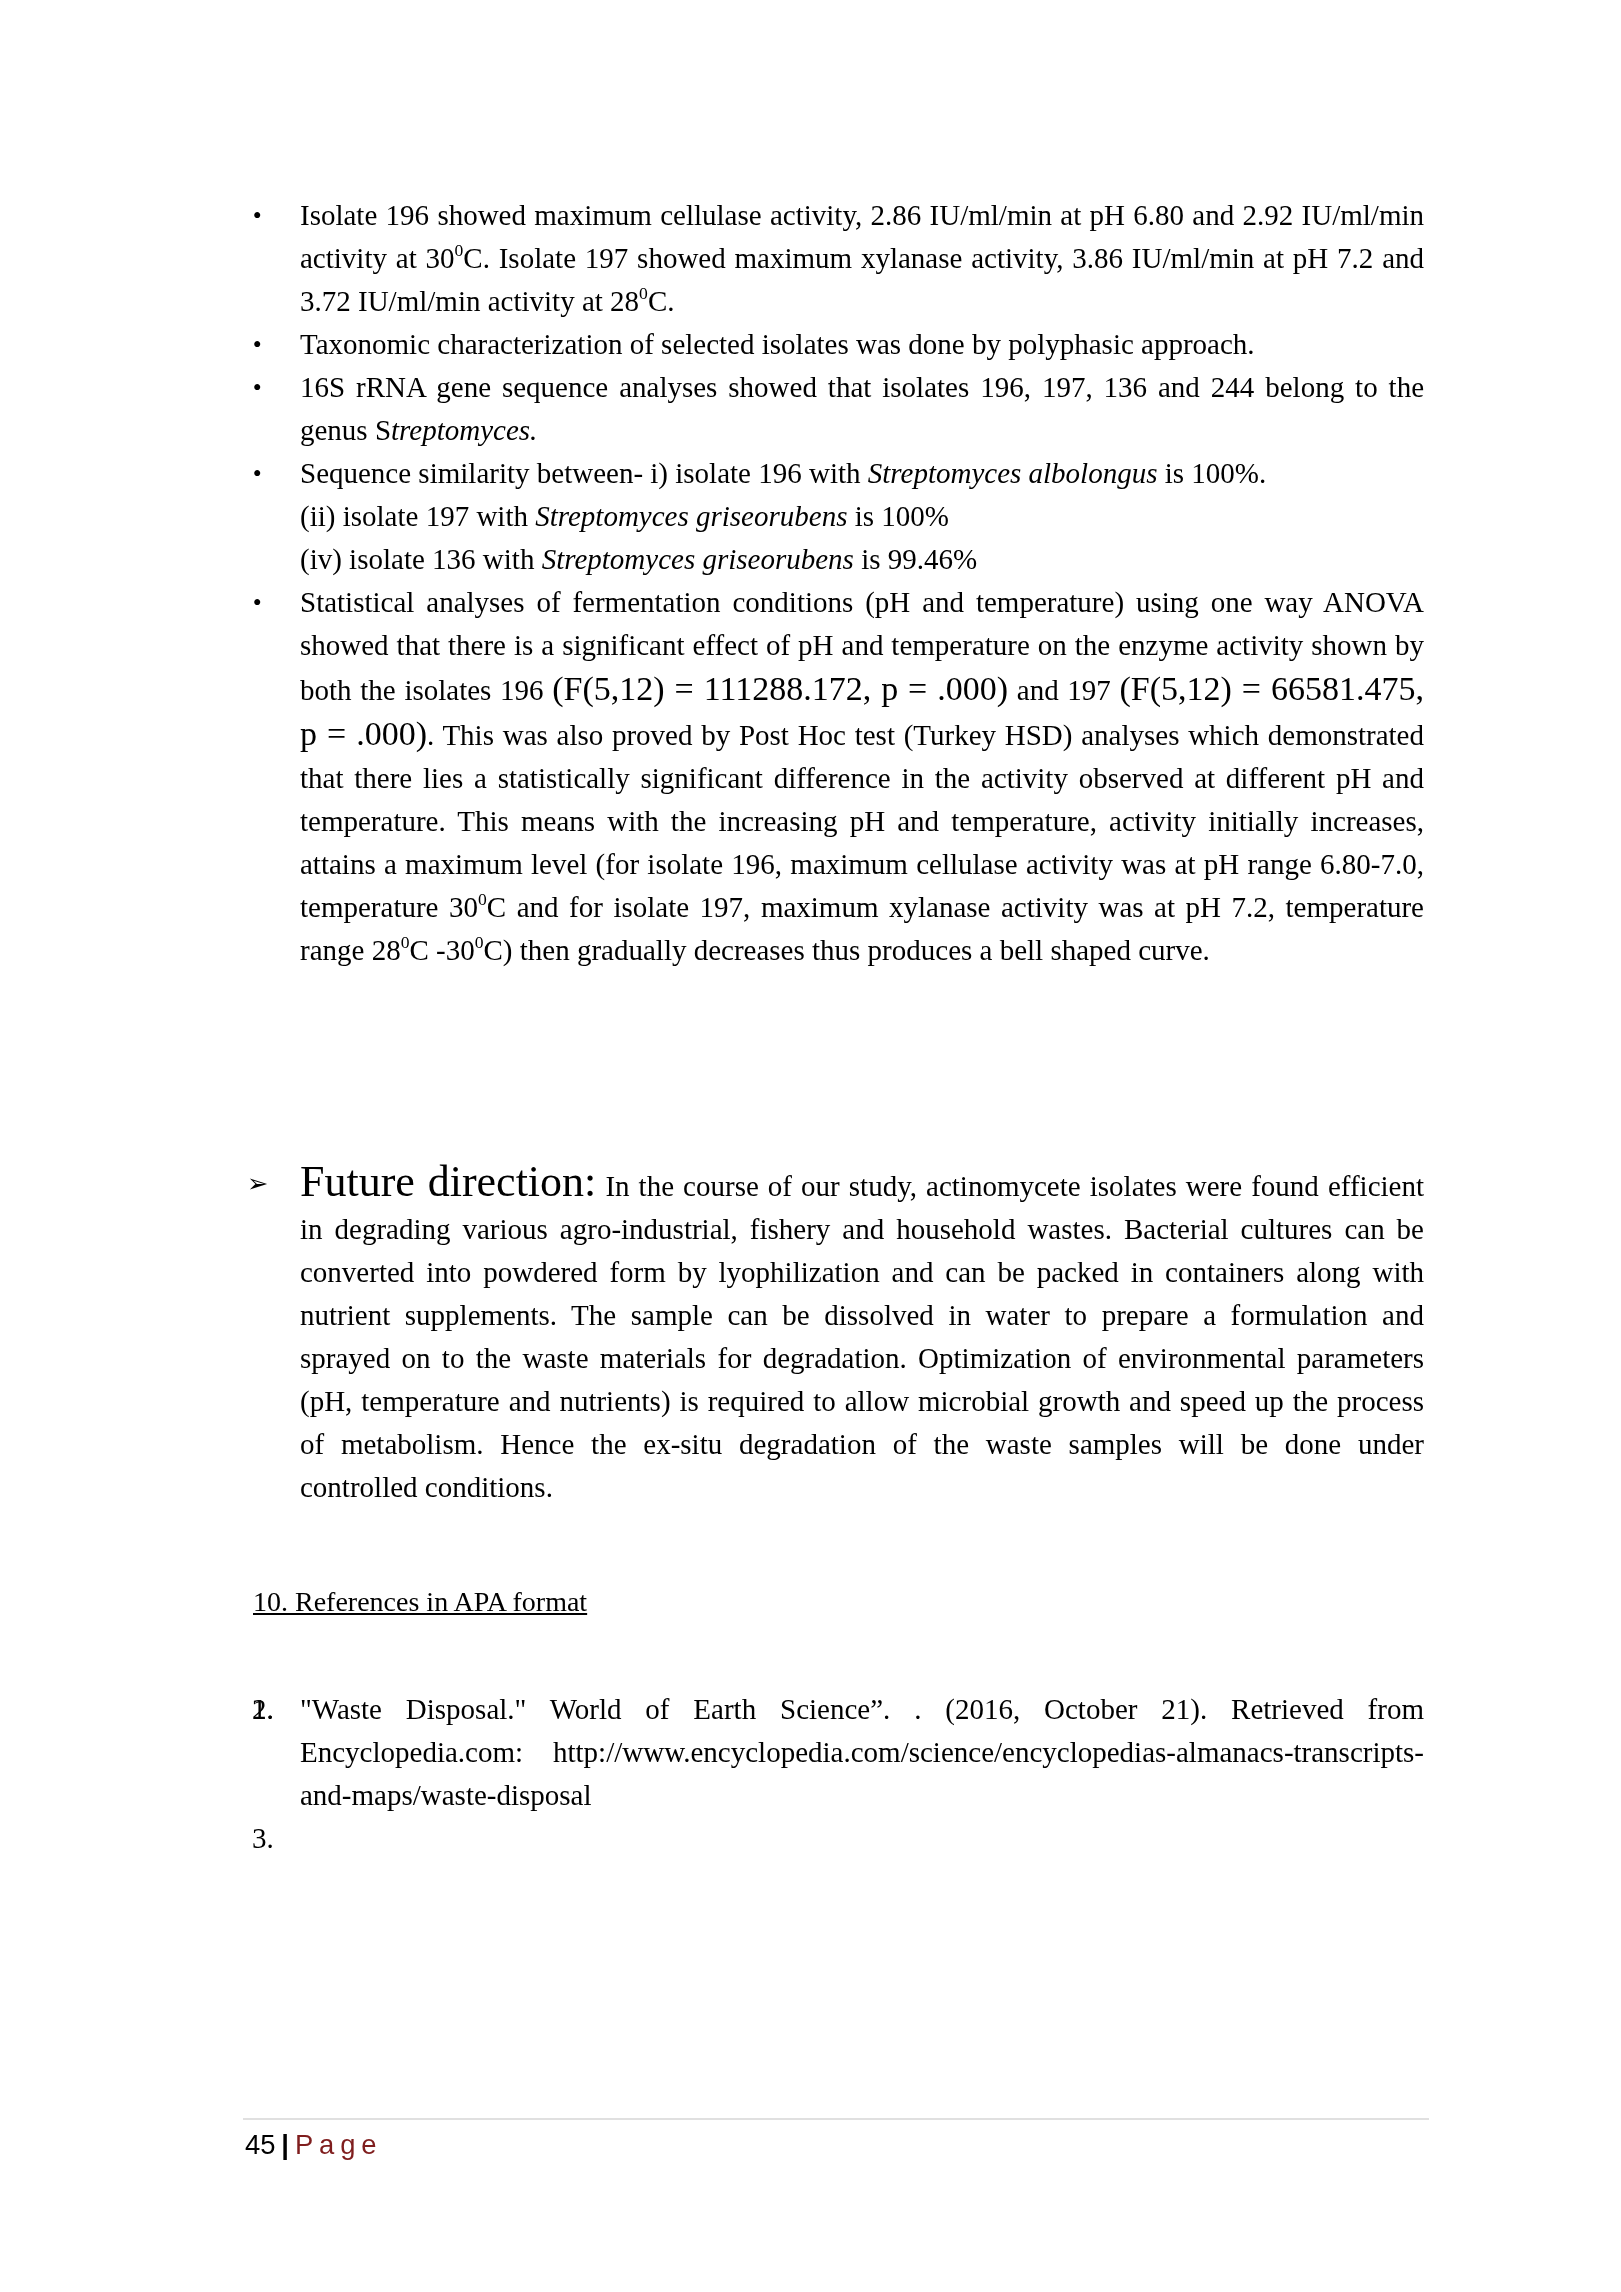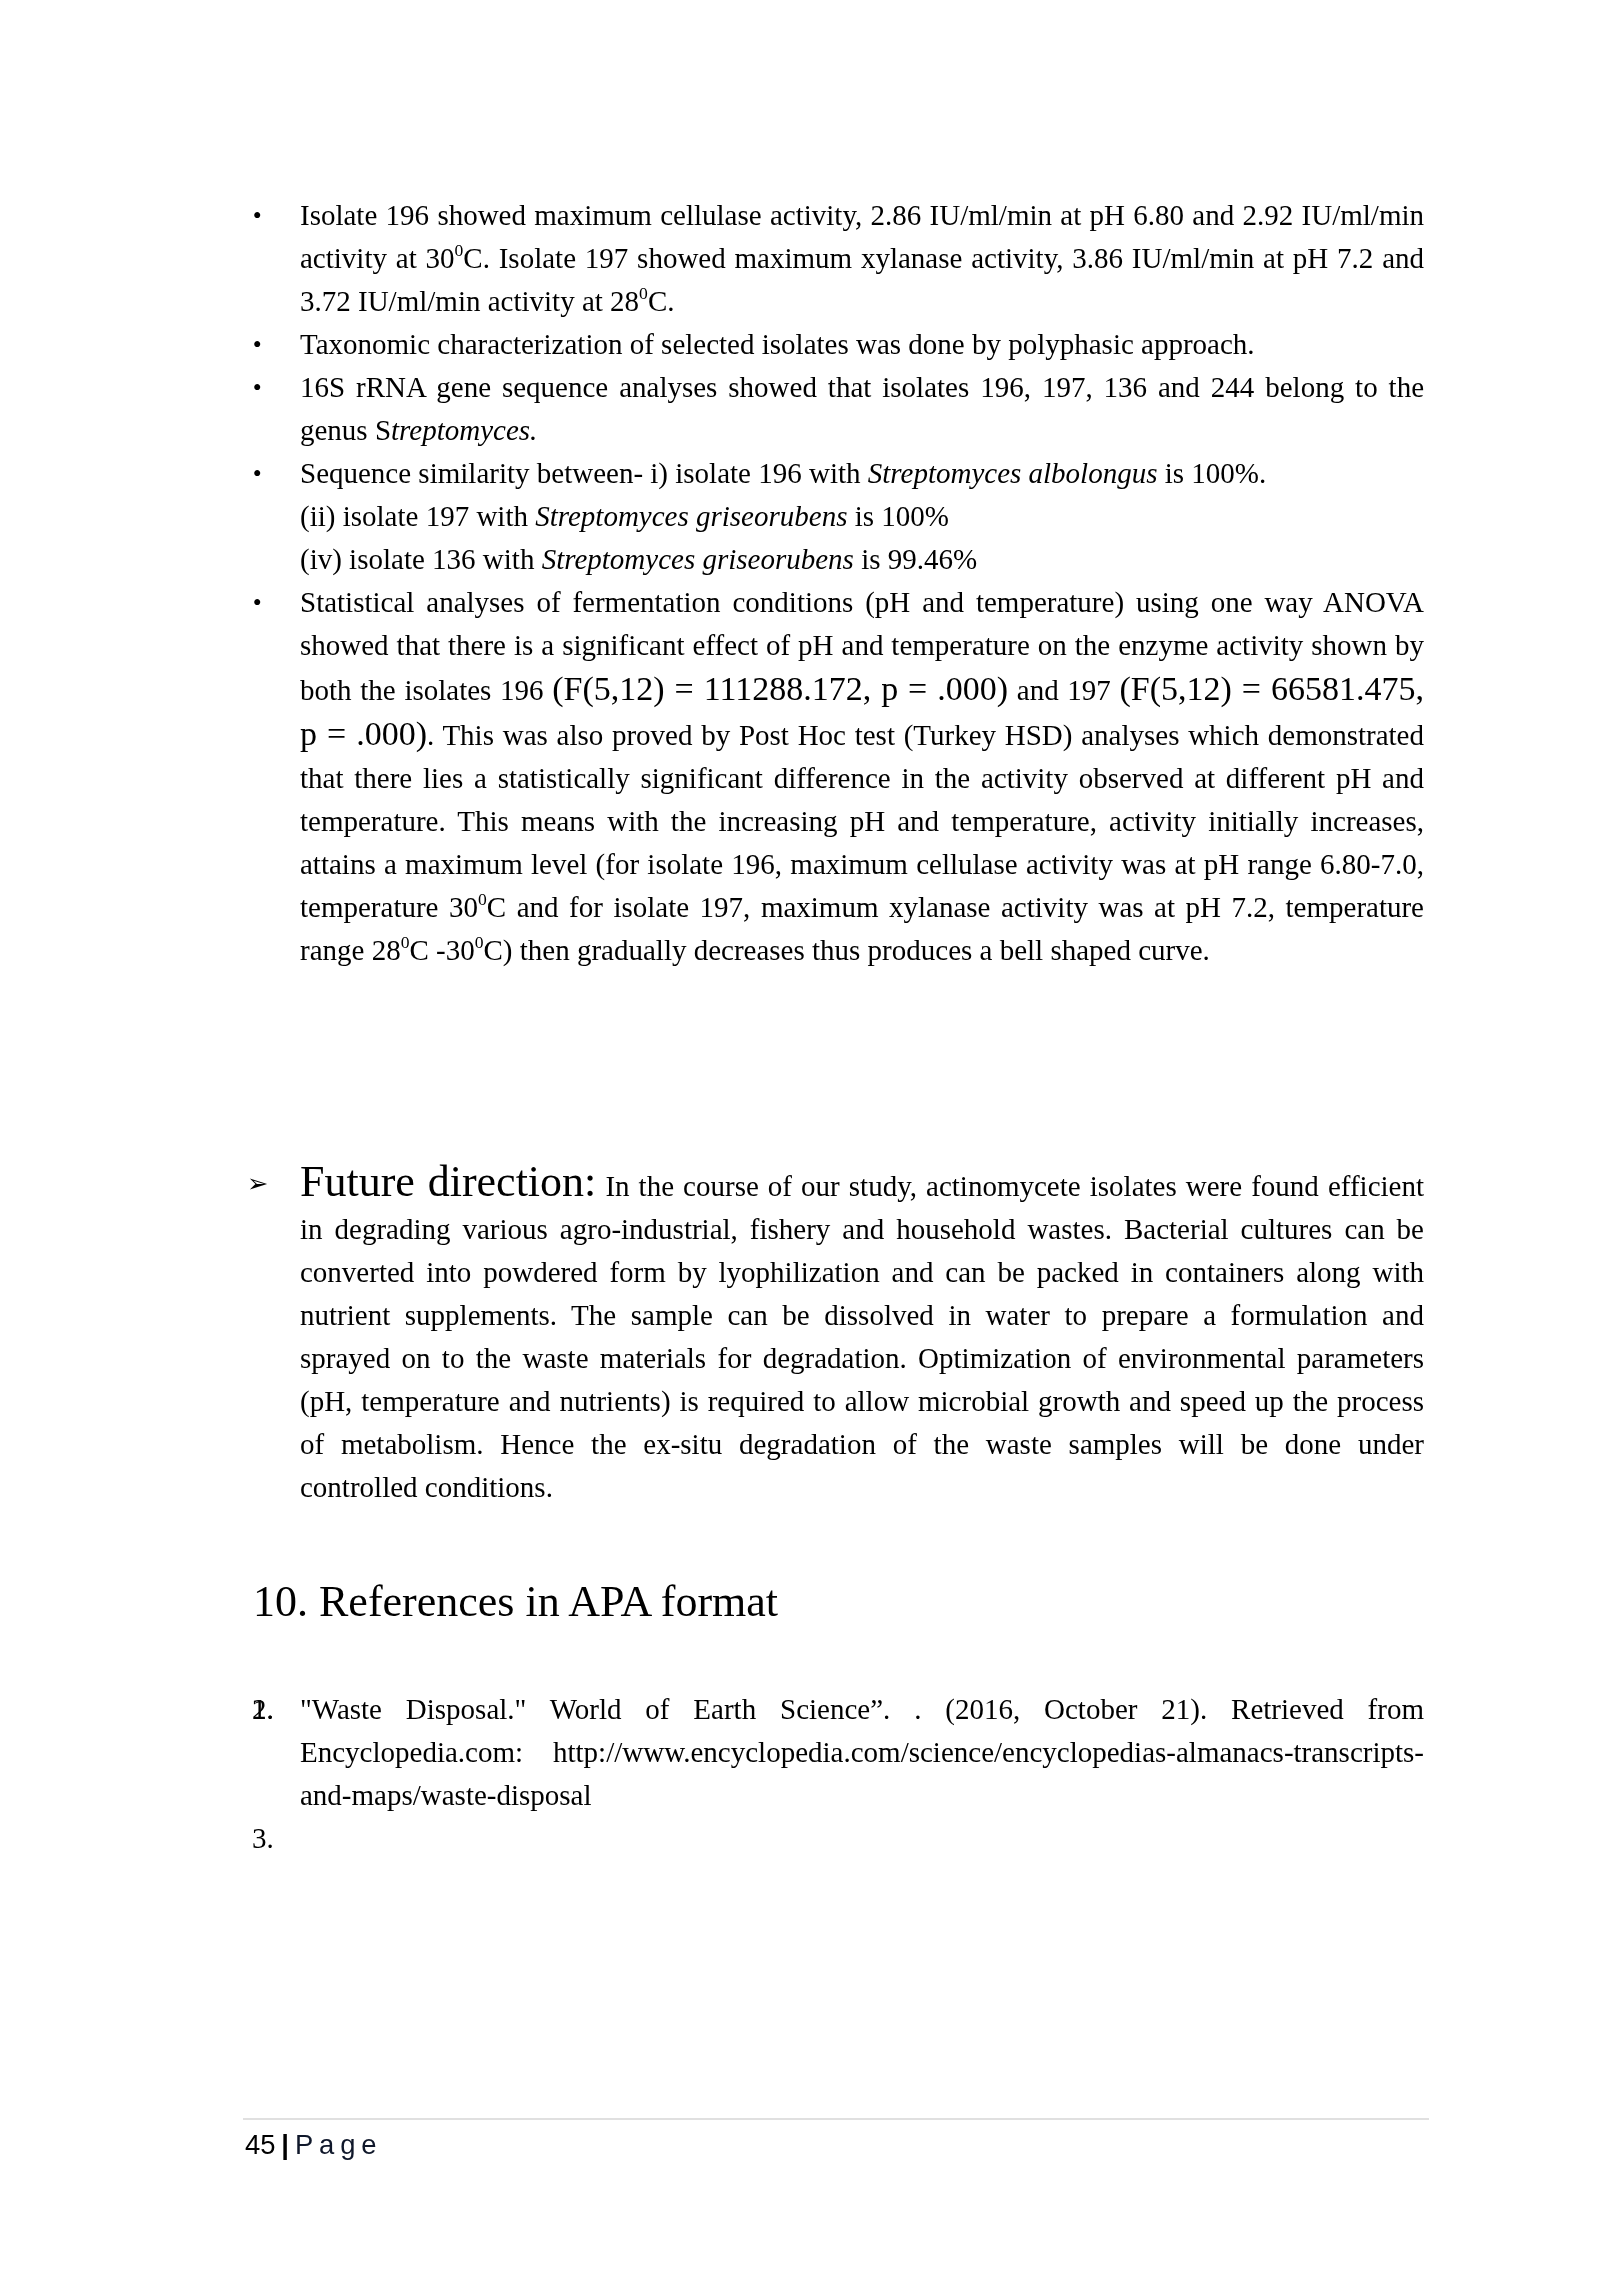--- a/index.html
+++ b/index.html
@@ -11,28 +11,28 @@
   .item .marker { position: absolute; left: 0; top: 0; width: 55px; }
   .bullet-dot { left: 7.8px !important; font-size: 25.5px; }
   .sub { display: block; text-align: left; }
   sup { font-size: 17.6px; line-height: 0; vertical-align: 11.8px; }
   .small { font-size: 34px; }
   i { font-style: italic; }
   .last-line-left { text-align-last: left; }
   .future { top: 1160px; }
   .future .marker { left: 2px; font-size: 25.5px; top: 2px; }
   .future-title { font-weight: normal; font-size: 44px; }
-  .heading { position: absolute; left: 253px; top: 1580px; font-size: 44px; line-height: 43px; }
+  .heading { position: absolute; left: 253px; top: 1580px; font-size: 28px; line-height: 43px; text-decoration: underline; }
   .refs { top: 1688px; left: 245px; }
   .refs .item .marker { left: 6.9px; }
   .footer-rule { position: absolute; left: 243px; top: 2118px; width: 1186px; height: 2px; background: #e0e0e0; }
   .footer { position: absolute; left: 245px; top: 2127px; font-family: "Liberation Sans", "DejaVu Sans", sans-serif; font-size: 27.4px; line-height: 35px; }
   .footer .num { font-weight: normal; color: #000; }
   .footer .sep { font-weight: bold; color: #000; margin: 0 5.9px; }
-  .footer .pg { color: #0f172a; letter-spacing: 5.9px; }
+  .footer .pg { color: #7f1d1d; letter-spacing: 5.9px; }
 </style>
 </head>
 <body>
 
 <div class="page">
 
   <div class="block" id="bullets" style="top: 194px;">
       <div class="item">
         <span class="marker bullet-dot">•</span>
         <div class="last-line-left"><span>Isolate 196 showed maximum cellulase activity, 2.86 IU/ml/min at pH 6.80 and 2.92 IU/ml/min activity at 30</span><sup>0</sup><span>C. Isolate 197 showed maximum xylanase activity, 3.86 IU/ml/min at pH 7.2 and 3.72 IU/ml/min activity at 28</span><sup>0</sup><span>C.</span></div>

